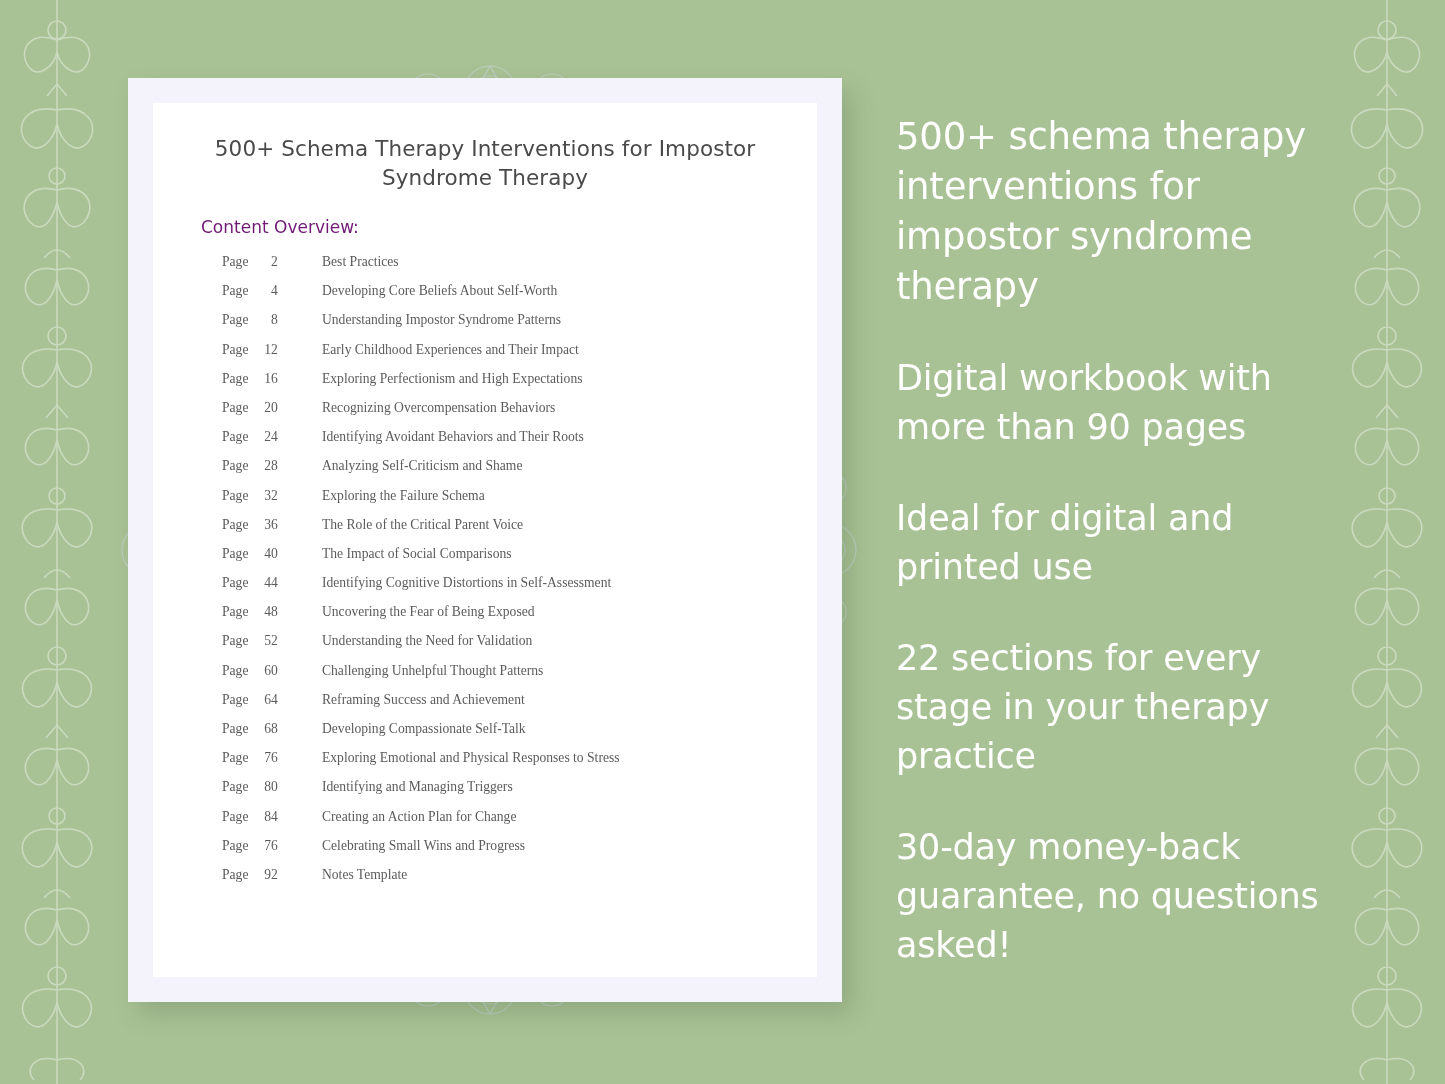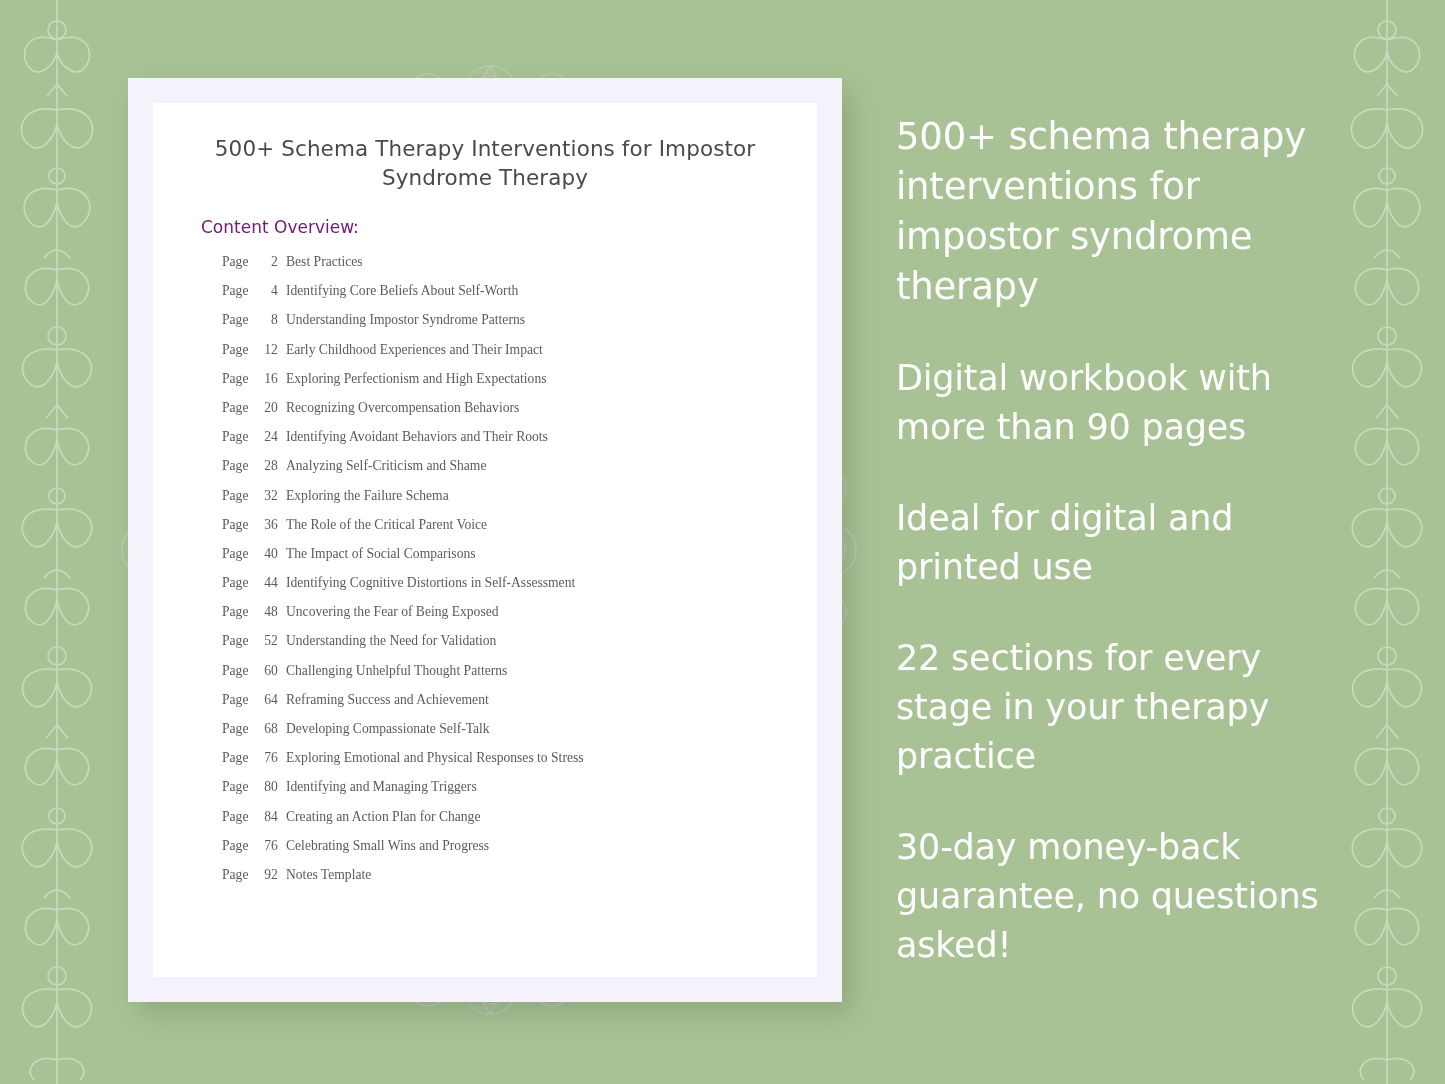--- a/index.html
+++ b/index.html
@@ -95,20 +95,21 @@
     width: 62px;
     flex: 0 0 62px;
   }
   .toc-page .pnum {
     display: inline-block;
     width: 26px;
     text-align: right;
   }
   .toc-title {
     padding-left: 2px;
+    margin-left: 36px;
   }
 
   
   .bullets {
     position: absolute;
     left: 896px;
     top: 112px;
     width: 470px;
   }
   .bullet {
@@ -300,21 +301,21 @@
 <div class="doc-title">500+ Schema Therapy Interventions for Impostor Syndrome Therapy</div>
 <div class="overview-label">Content Overview:</div>
 
 <div class="toc" id="toc-list">
     <div class="toc-row">
       <span class="toc-page"><span>Page </span><span class="pnum">2</span></span>
       <span class="toc-title"> Best Practices</span>
     </div>
     <div class="toc-row">
       <span class="toc-page"><span>Page </span><span class="pnum">4</span></span>
-      <span class="toc-title"> Identifying Core Beliefs About Self-Worth</span>
+      <span class="toc-title"> Developing Core Beliefs About Self-Worth</span>
     </div>
     <div class="toc-row">
       <span class="toc-page"><span>Page </span><span class="pnum">8</span></span>
       <span class="toc-title"> Understanding Impostor Syndrome Patterns</span>
     </div>
     <div class="toc-row">
       <span class="toc-page"><span>Page </span><span class="pnum">12</span></span>
       <span class="toc-title"> Early Childhood Experiences and Their Impact</span>
     </div>
     <div class="toc-row">

